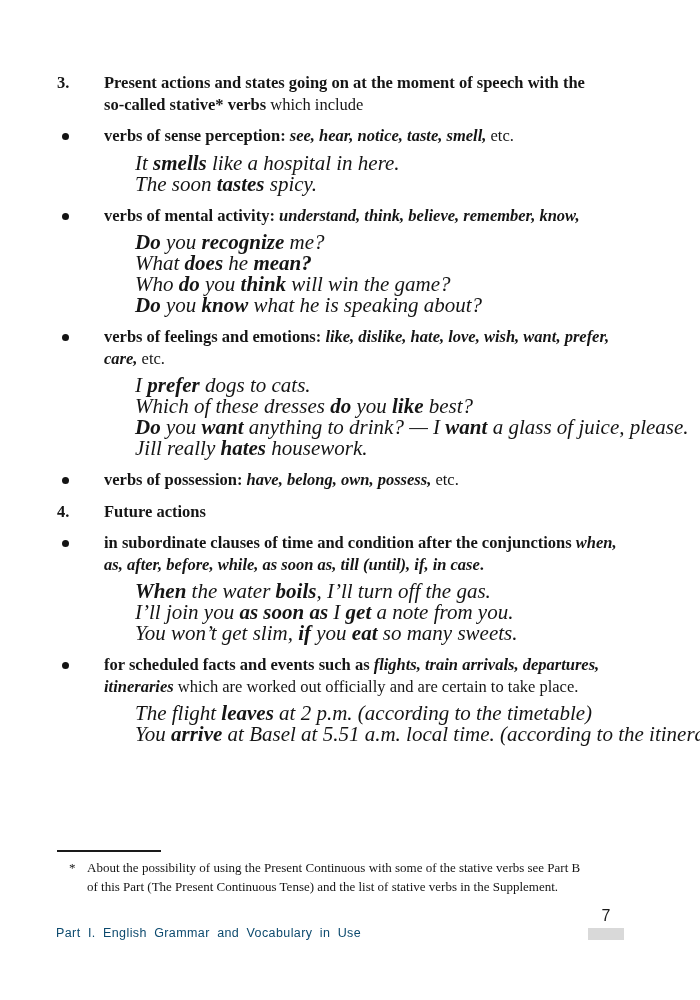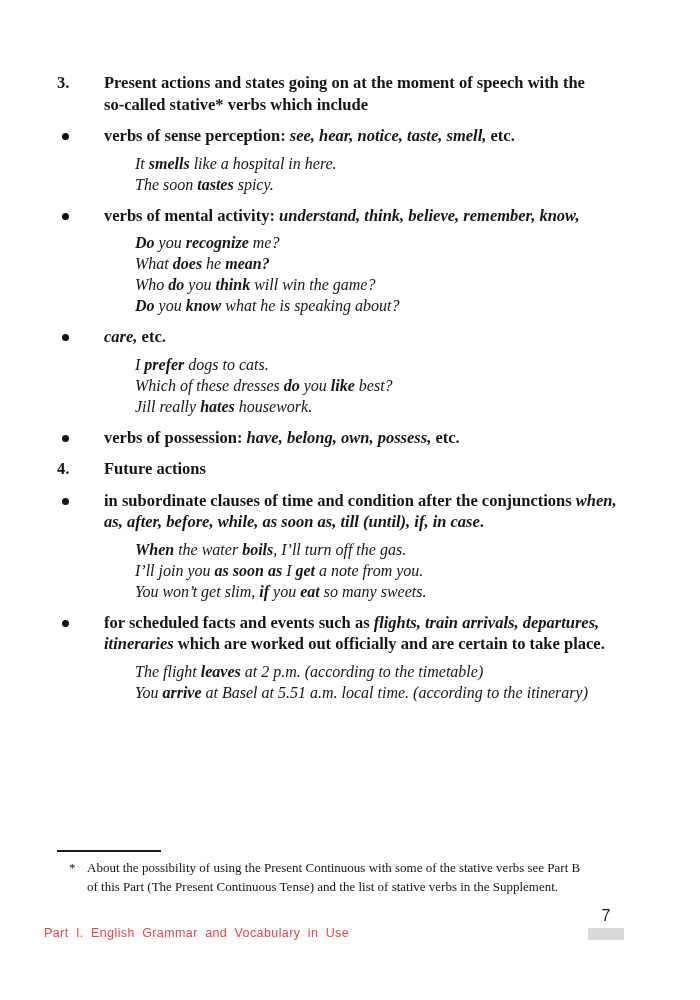--- a/index.html
+++ b/index.html
@@ -32,51 +32,51 @@
     border-radius:50%;
     background:#141414;
     display:block;
     margin-top:8px;
     margin-left:5px;
   }
   .lines { flex:1; min-width:0;margin-left:16px; }
   .line, .example-line { white-space:nowrap; }
   .examples {
     margin:6px 0 2px 78px;
-    font-size:16px;
+    font-size:21px;
     line-height:21px;
   }
   
-  .rn { font-weight:bold; font-style:normal; }
+  .rn { font-weight:normal; font-style:normal; }
   .bd { font-weight:bold;   font-style:normal; }
   .it { font-weight:normal; font-style:italic; }
   .bi { font-weight:bold;   font-style:italic; }
 
   .footnote {
     position:absolute;
     left:57px; right:55px;
     top:850px;
     font-size:13px;
     line-height:18.5px;
   }
   .footnote-rule {
     width:104px; height:2px;
     background:#1a1a1a;
     margin-bottom:7px;
   }
   .footnote-body { display:flex; padding-left:12px; }
   .footnote-marker { flex:0 0 18px; }
   .footer-left {
     position:absolute;
-    left:44px; top:926px;
+    left:56px; top:926px;
     font-family:"Liberation Sans", sans-serif;
     font-size:12.5px;
     letter-spacing:0.4px;
     word-spacing:3.5px;
-    color:#ef4444;
+    color:#0c4a6e;
   }
   .pagenum-wrap {
     position:absolute;
     left:588px; top:906px;
     width:36px;
     text-align:center;
   }
   .pagenum {
     font-family:"Liberation Sans", sans-serif;
     font-size:16px;
@@ -126,26 +126,28 @@
         <div class="example-line"><span class="bi">Do</span><span class="it"> you </span><span class="bi">recognize</span><span class="it"> me?</span></div>
         <div class="example-line"><span class="it">What </span><span class="bi">does</span><span class="it"> he </span><span class="bi">mean?</span></div>
         <div class="example-line"><span class="it">Who </span><span class="bi">do</span><span class="it"> you </span><span class="bi">think</span><span class="it"> will win the game?</span></div>
         <div class="example-line"><span class="bi">Do</span><span class="it"> you </span><span class="bi">know</span><span class="it"> what he is speaking about?</span></div>
       </div>
       <div class="item bullet">
         <span class="marker">
           <span class="bullet-dot"></span>
         </span>
         <span class="lines">
+          <div class="line"><span class="bd">verbs of feelings and emotions: </span><span class="bi">like, dislike, hate, love, wish, want, prefer,</span></div>
           <div class="line"><span class="bi">care,</span><span class="rn"> etc.</span></div>
         </span>
       </div>
       <div class="examples">
         <div class="example-line"><span class="it">I </span><span class="bi">prefer</span><span class="it"> dogs to cats.</span></div>
         <div class="example-line"><span class="it">Which of these dresses </span><span class="bi">do</span><span class="it"> you </span><span class="bi">like</span><span class="it"> best?</span></div>
+        <div class="example-line"><span class="bi">Do</span><span class="it"> you </span><span class="bi">want</span><span class="it"> anything to drink? — I </span><span class="bi">want</span><span class="it"> a glass of juice, please.</span></div>
         <div class="example-line"><span class="it">Jill really </span><span class="bi">hates</span><span class="it"> housework.</span></div>
       </div>
       <div class="item bullet">
         <span class="marker">
           <span class="bullet-dot"></span>
         </span>
         <span class="lines">
           <div class="line"><span class="bd">verbs of possession: </span><span class="bi">have, belong, own, possess,</span><span class="rn"> etc.</span></div>
         </span>
       </div>

